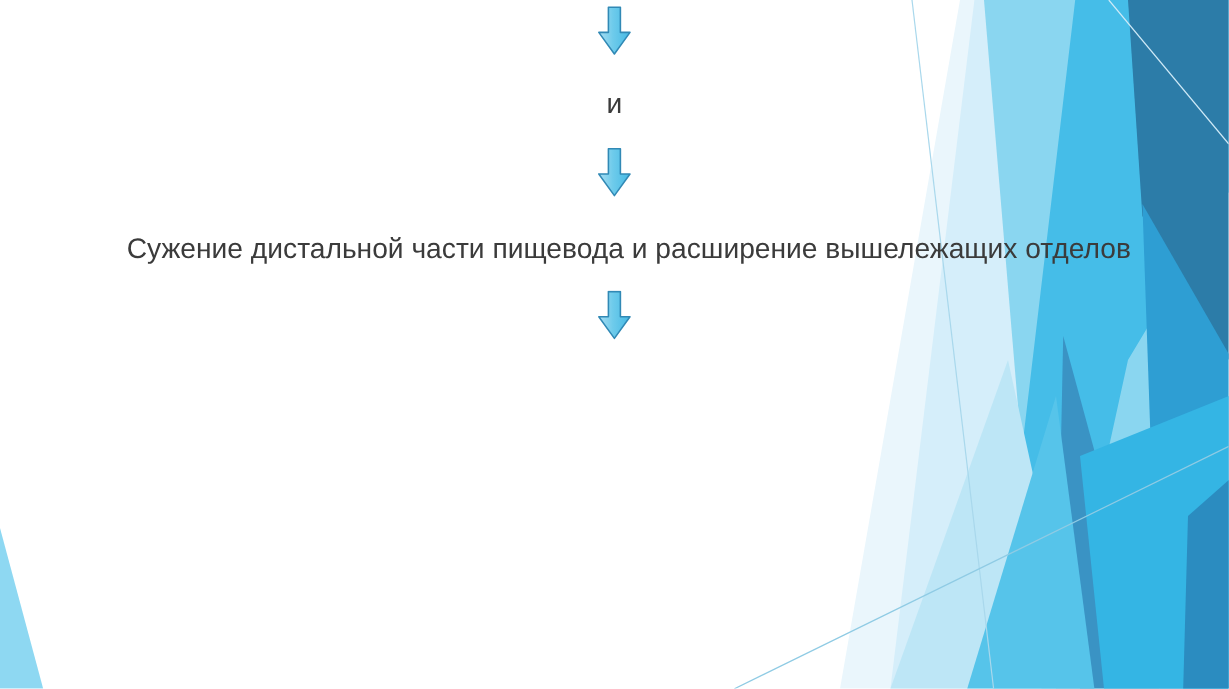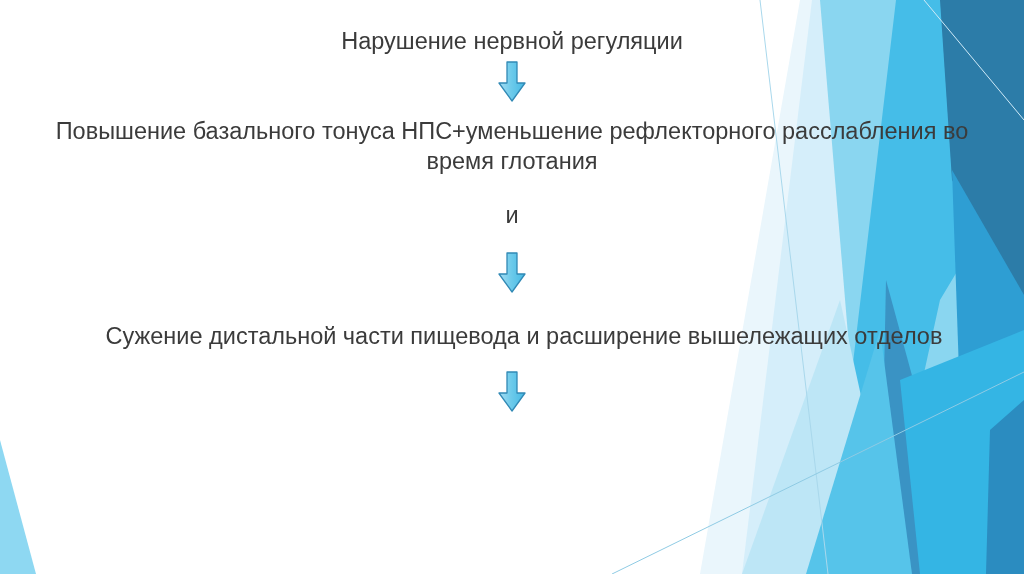--- a/index.html
+++ b/index.html
@@ -79,36 +79,34 @@
 
     <line x1="760" y1="0" x2="828" y2="574" stroke="#a9d8ec" stroke-width="1"></line>
     <line x1="1024" y1="372" x2="612" y2="574" stroke="#8fcbe4" stroke-width="1"></line>
     <line x1="924" y1="0" x2="1024" y2="120" stroke="#cfeaf7" stroke-width="1"></line>
 
     <polygon points="0,440 36,574 0,574" fill="#8ed8f2"></polygon>
   </svg>
 
   <div id="flow">
 
-    <div class="flow-text node-1">Нарушение нервной регуляции</div>
 
     <div class="arrow-wrap arrow-1">
       <svg class="arrow-svg" width="30" height="42" viewBox="0 0 30 42" xmlns="http://www.w3.org/2000/svg">
         <defs>
           <linearGradient id="ag1" x1="0" y1="0" x2="1" y2="0">
             <stop offset="0%" stop-color="#a9ddf2"></stop>
             <stop offset="45%" stop-color="#6ecbeb"></stop>
             <stop offset="100%" stop-color="#46b9e4"></stop>
           </linearGradient>
         </defs>
         <polygon points="10,1 20,1 20,22 28,22 15,40 2,22 10,22" fill="url(#ag1)" stroke="#3189b5" stroke-width="1.3" stroke-linejoin="round"></polygon>
       </svg>
     </div>
 
-    <div class="flow-text node-2">Повышение базального тонуса НПС+уменьшение рефлекторного расслабления во время глотания</div>
 
     <div class="flow-text node-3">и</div>
 
 
     <div class="arrow-wrap arrow-2">
       <svg class="arrow-svg" width="30" height="42" viewBox="0 0 30 42" xmlns="http://www.w3.org/2000/svg">
         <defs>
           <linearGradient id="ag2" x1="0" y1="0" x2="1" y2="0">
             <stop offset="0%" stop-color="#a9ddf2"></stop>
             <stop offset="45%" stop-color="#6ecbeb"></stop>

